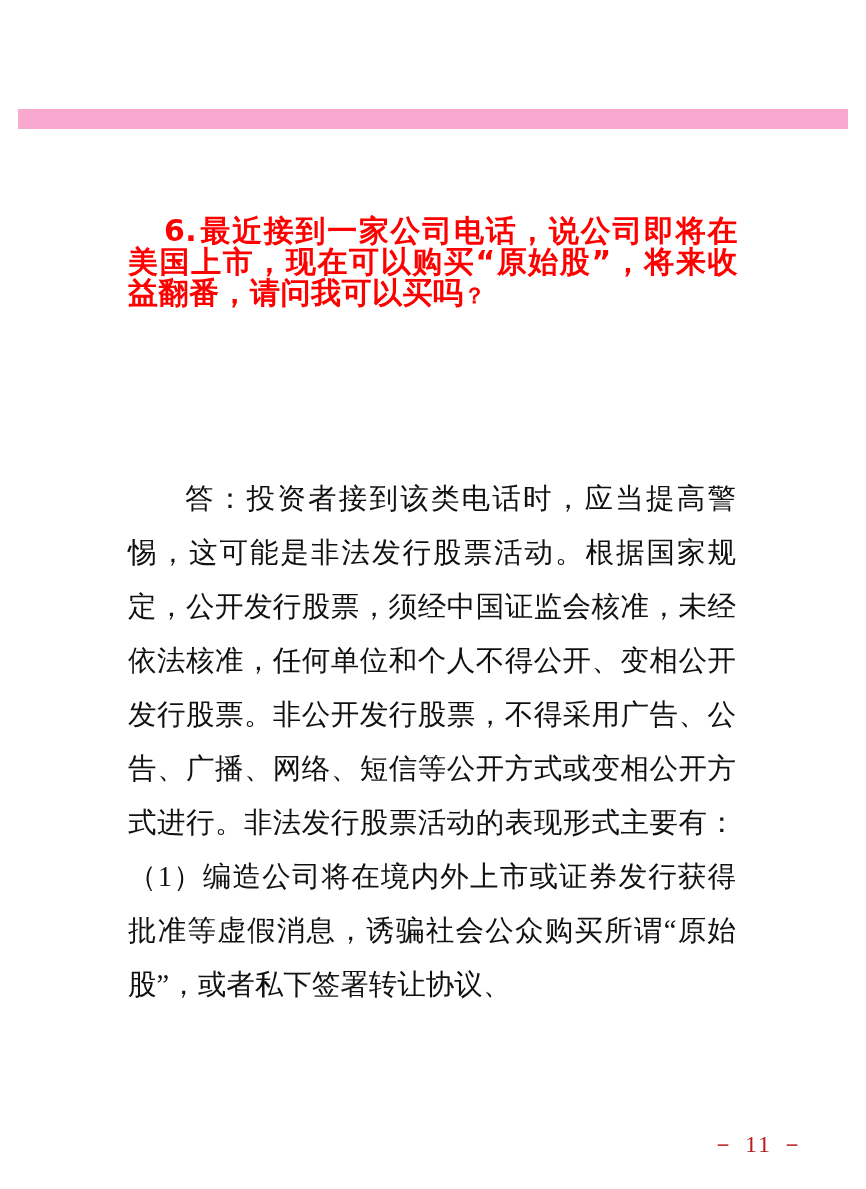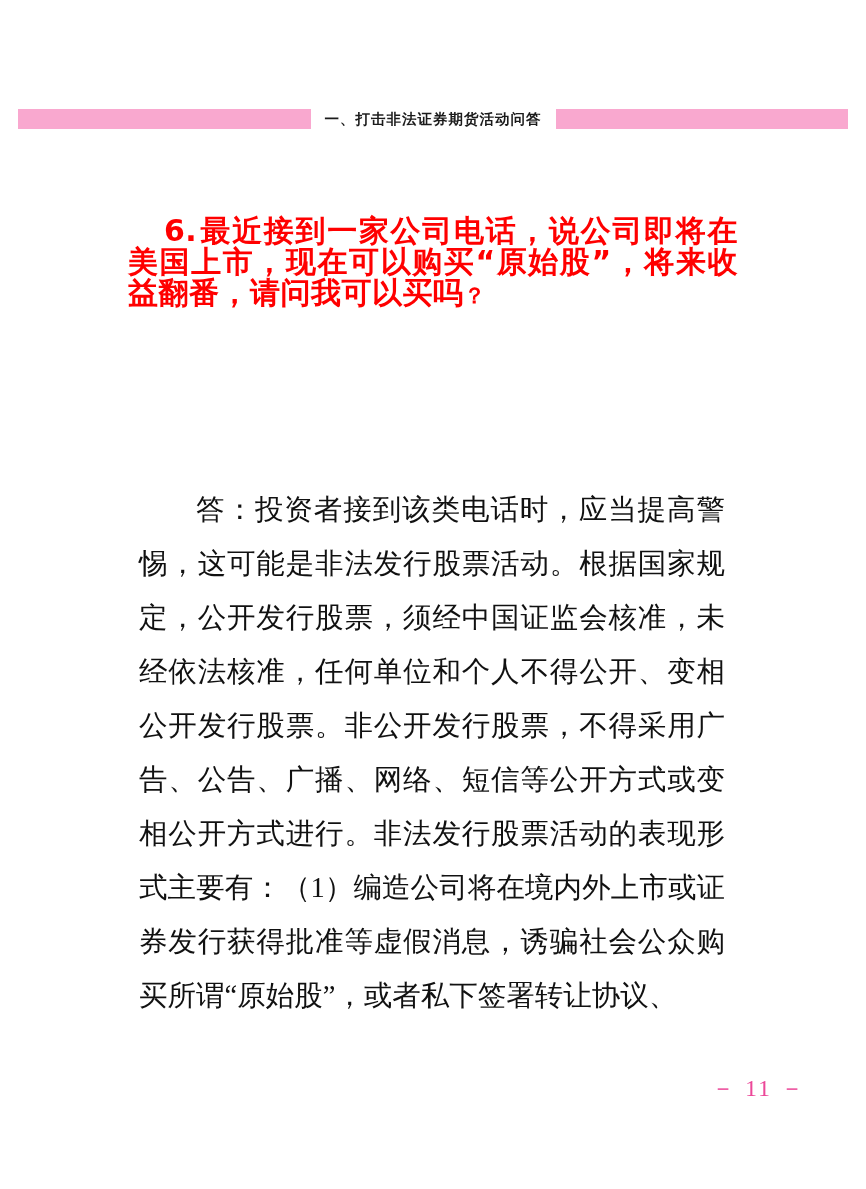--- a/index.html
+++ b/index.html
@@ -79,43 +79,42 @@
     left: 128px;
     width: 608px;
     font-size: 28.5px;
     line-height: 54px;
     color: #111111;
     text-align: justify;
     text-justify: inter-ideograph;
     font-family: "Liberation Serif", "DejaVu Serif", serif;
   }
   .body-copy p {
-    margin: 11px;
+    margin: 0;
     text-indent: 57px;
   }
 
   
   .folio {
     position: absolute;
     left: 0;
     right: 60px;
-    top: 1072px;
+    top: 1128px;
     text-align: right;
     font-size: 24px;
-    color: #ec4899;
+    color: #b91c1c;
     letter-spacing: 2px;
     font-family: "Liberation Serif", "DejaVu Serif", serif;
   }
 </style>
 </head>
 <body>
 
 <div class="page-header">
   <div class="header-bar left"></div>
-  <div class="header-title">一、打击非法证券期货活动问答</div>
   <div class="header-bar right"></div>
 </div>
 
 <div class="question question-line-1">
   <span class="qnum">6.</span><span class="qtext">最近接到一家公司电话，说公司即将在美国上市，现在可以购买“原始股”，将来收益翻番，请问我可以买吗</span><span class="qmark">？</span>
 </div>
 
 <div class="body-copy">
   <p>答：投资者接到该类电话时，应当提高警惕，这可能是非法发行股票活动。根据国家规定，公开发行股票，须经中国证监会核准，未经依法核准，任何单位和个人不得公开、变相公开发行股票。非公开发行股票，不得采用广告、公告、广播、网络、短信等公开方式或变相公开方式进行。非法发行股票活动的表现形式主要有：（1）编造公司将在境内外上市或证券发行获得批准等虚假消息，诱骗社会公众购买所谓“原始股”，或者私下签署转让协议、</p>
 </div>

